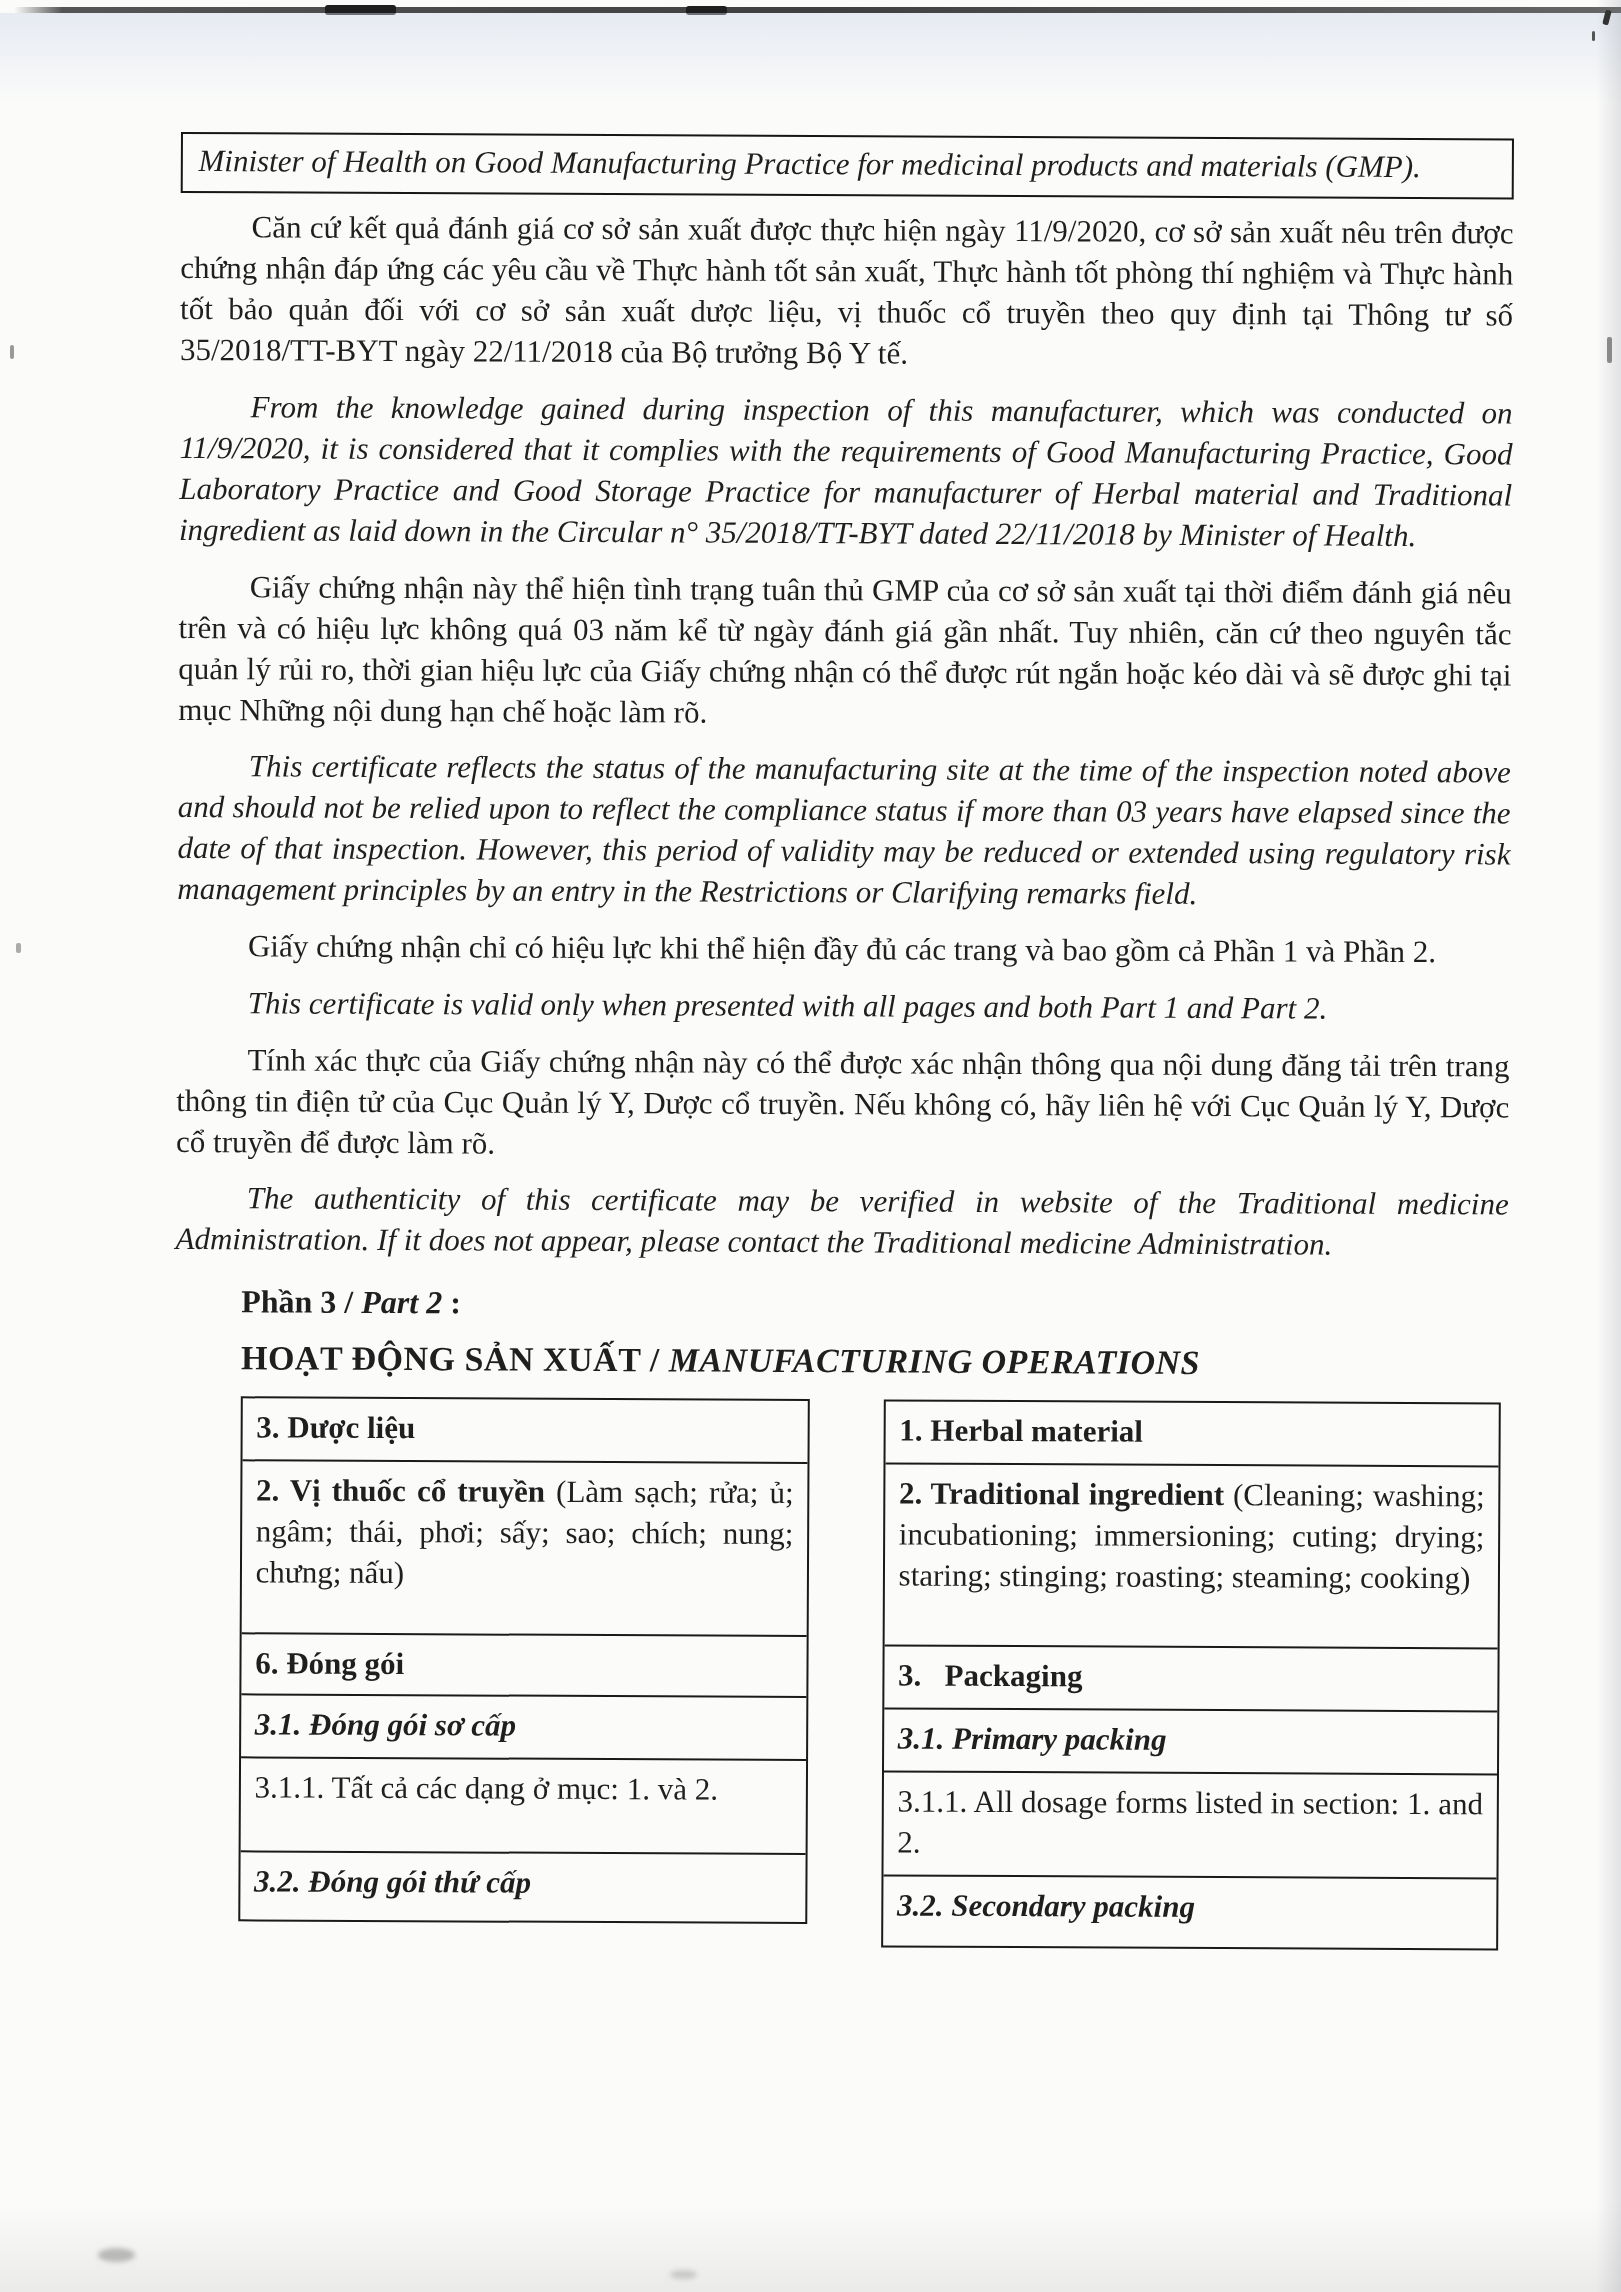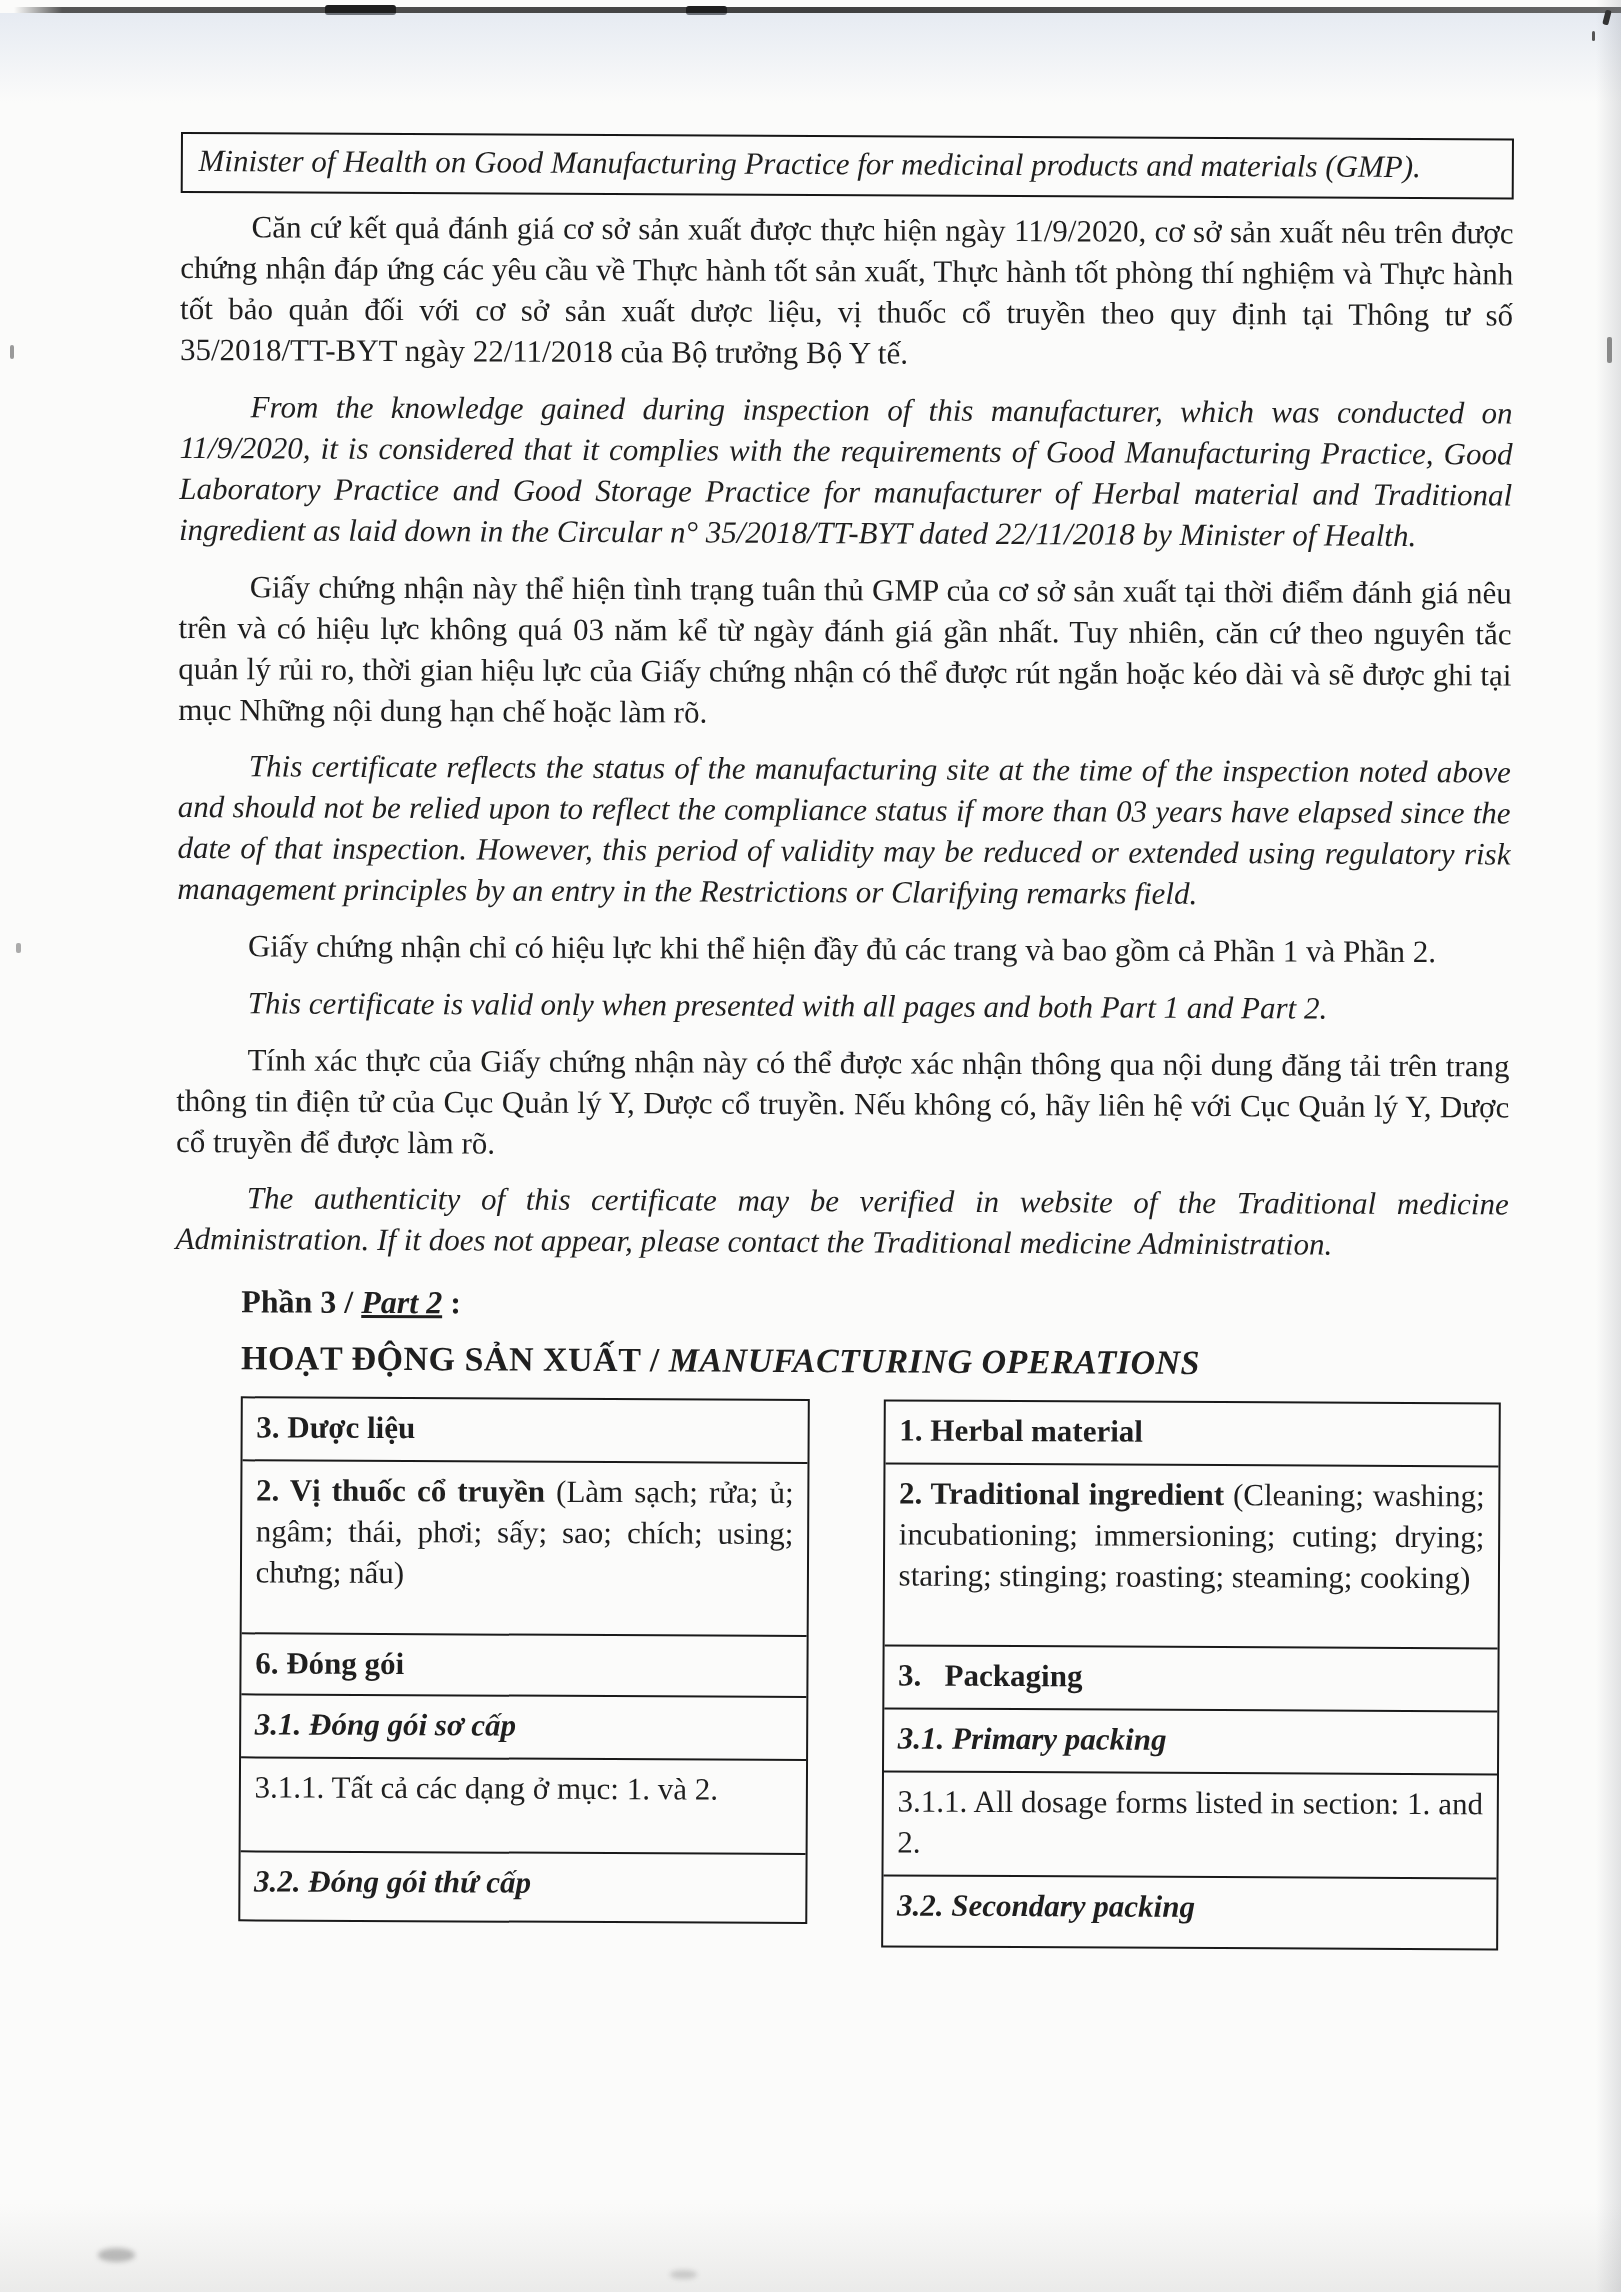--- a/index.html
+++ b/index.html
@@ -41,21 +41,21 @@
   .header-box{
     border:2.9px solid #161616;
     padding:5.9px 15.7px 9.8px 15.7px;
     font-style:italic;
     text-align:justify;
     margin-bottom:13.7px;
   }
   p.para{margin:0 0 15.7px 0;text-align:justify;text-indent:71px;}
   p.para.en{font-style:italic;}
   .h-part2{margin:21.6px 0 15.7px 66px;font-weight:bold;font-size:32px;}
-  .h-part2 .it{font-style:italic;text-decoration:underline;}
+  .h-part2 .it{font-style:italic;}
   .h-ops{margin:0 0 17.6px 66px;font-weight:bold;font-size:34px;letter-spacing:0.5px;}
   .h-ops .it{font-style:italic;}
   
   .tables{display:flex;margin-left:66px;align-items:flex-start;}
   .optable{border:2.9px solid #1a1a1a;background:transparent;}
   .optable .cell{border-top:2.9px solid #1a1a1a;padding:7.8px 13.7px;text-align:justify;box-sizing:border-box;}
   .optable .cell:first-child{border-top:none;}
   .optable .lead-bold{font-weight:bold;}
   .optable .cell.bolditalic, .optable .cell.bolditalic span{font-weight:bold;font-style:italic;}
   .t-left{width:565px;margin-right:74px;}
@@ -110,21 +110,21 @@
   </div>
 
   <div class="h-ops">
     <span>HOẠT ĐỘNG SẢN XUẤT</span><span> / </span><span class="it">MANUFACTURING OPERATIONS</span>
   </div>
 
   <div class="tables">
 
     <div class="optable t-left">
       <div class="cell"><span class="lead-bold">3. Dược liệu</span><span></span></div>
-      <div class="cell"><span class="lead-bold">2. Vị thuốc cổ truyền</span><span> (Làm sạch; rửa; ủ; ngâm; thái, phơi; sấy; sao; chích; using; chưng; nấu)</span></div>
+      <div class="cell"><span class="lead-bold">2. Vị thuốc cổ truyền</span><span> (Làm sạch; rửa; ủ; ngâm; thái, phơi; sấy; sao; chích; nung; chưng; nấu)</span></div>
       <div class="cell"><span class="lead-bold">6. Đóng gói</span><span></span></div>
       <div class="cell bolditalic"><span>3.1.</span><span> Đóng gói sơ cấp</span></div>
       <div class="cell"><span></span><span>3.1.1. Tất cả các dạng ở mục: 1. và 2.</span></div>
       <div class="cell bolditalic"><span>3.2.</span><span> Đóng gói thứ cấp</span></div>
     </div>
 
     <div class="optable t-right">
       <div class="cell"><span class="lead-bold">1. Herbal material</span><span></span></div>
       <div class="cell"><span class="lead-bold">2. Traditional ingredient</span><span> (Cleaning; washing; incubationing; immersioning; cuting; drying; staring; stinging; roasting; steaming; cooking)</span></div>
       <div class="cell"><span class="lead-bold">3.&nbsp;&nbsp; Packaging</span><span></span></div>

